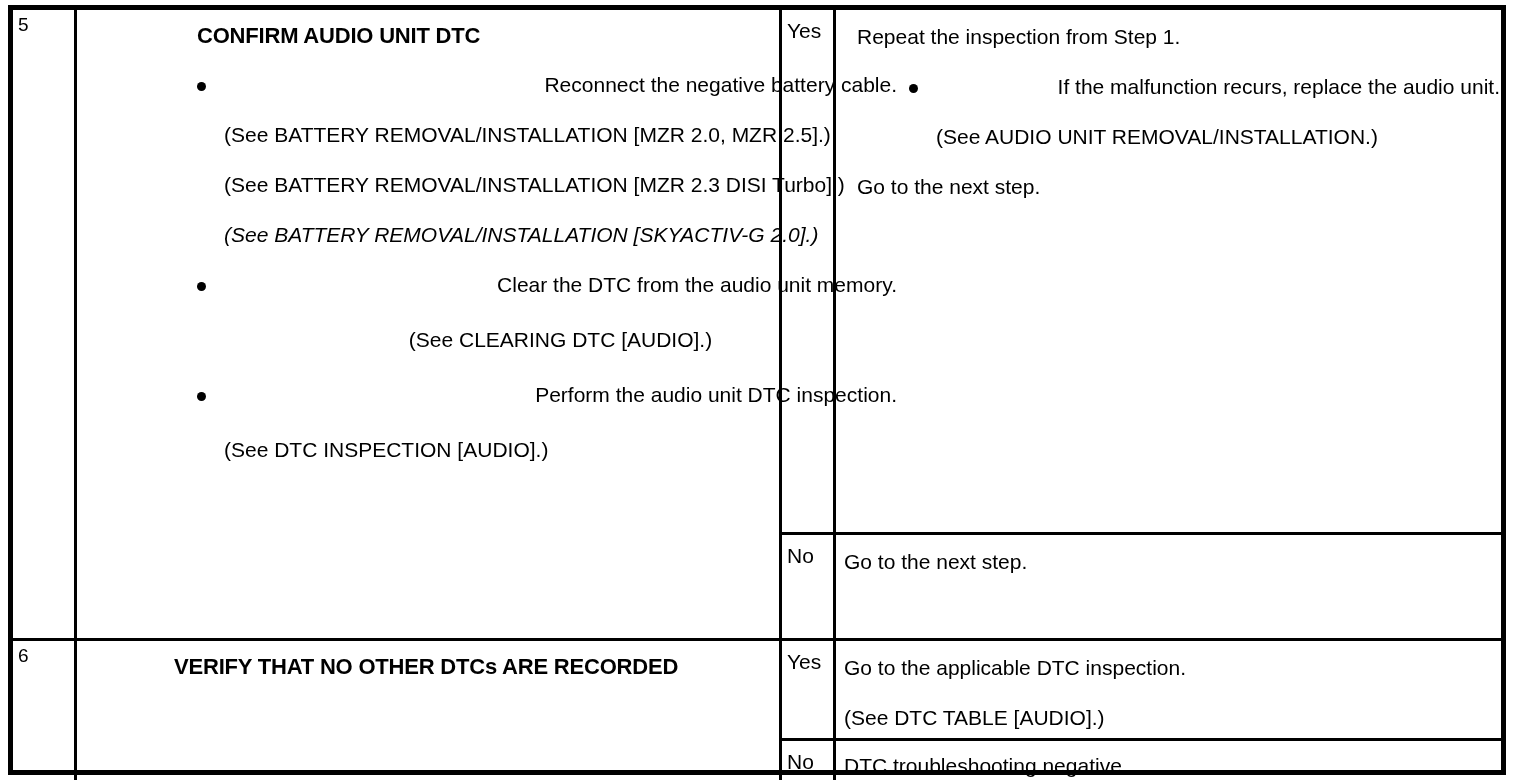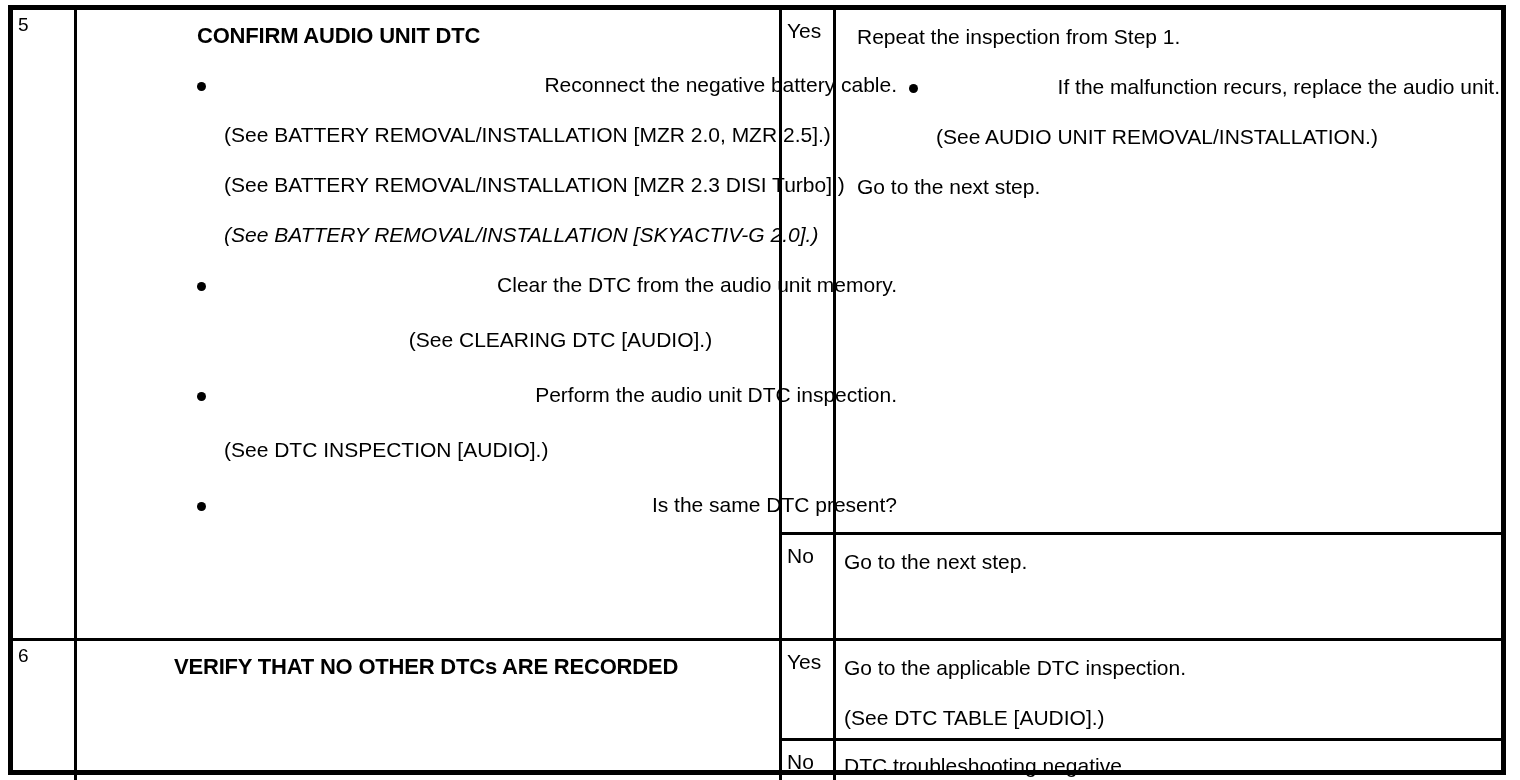--- a/index.html
+++ b/index.html
@@ -168,24 +168,20 @@
         <span class="bullet-dot"></span>
         <span class="bullet-text">Perform the audio unit DTC inspection.</span>
       </div>
 
       <div class="gap-md"></div>
 
       <div class="para" style="padding-left:27px;">(See DTC INSPECTION [AUDIO].)</div>
 
       <div class="gap-md"></div>
 
-      <div class="bullet-line">
-        <span class="bullet-dot"></span>
-        <span class="bullet-text">Is the same DTC present?</span>
-      </div>
     </div>
 
     <div class="cell yn" style="left:769px; top:0; width:51px; height:522px;">
       <span>Yes</span>
     </div>
 
     <div class="cell body-cell" style="left:823px; top:0; width:665px; height:522px; padding:13px 14px 0 8px;margin-left:13px;">
       <div class="para">Repeat the inspection from Step 1.</div>
 
       <div class="gap-sm"></div>

